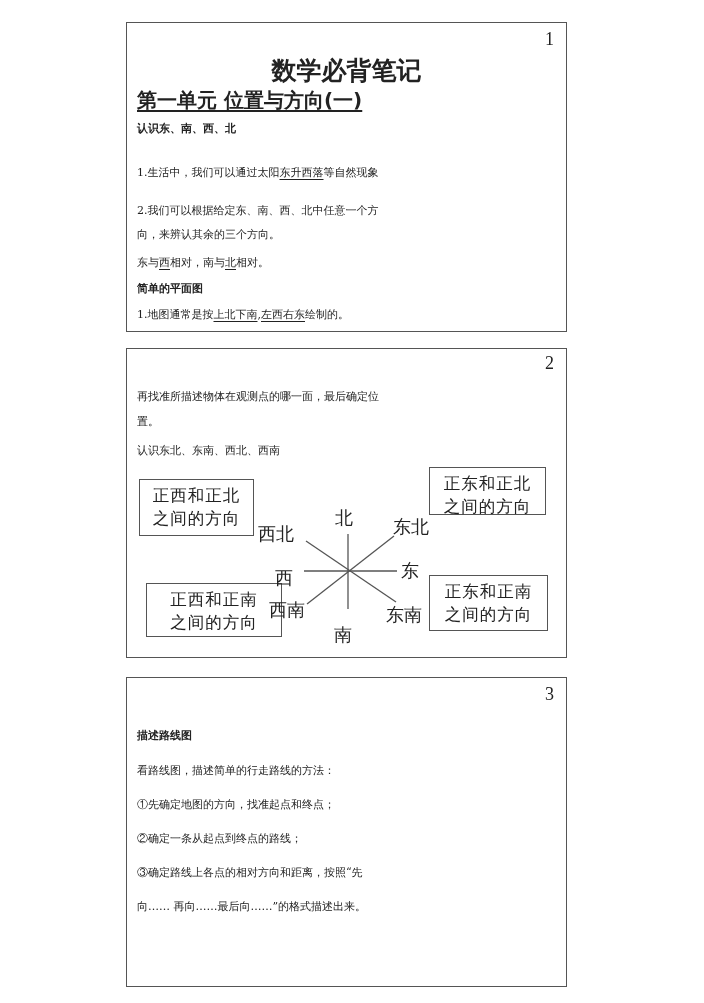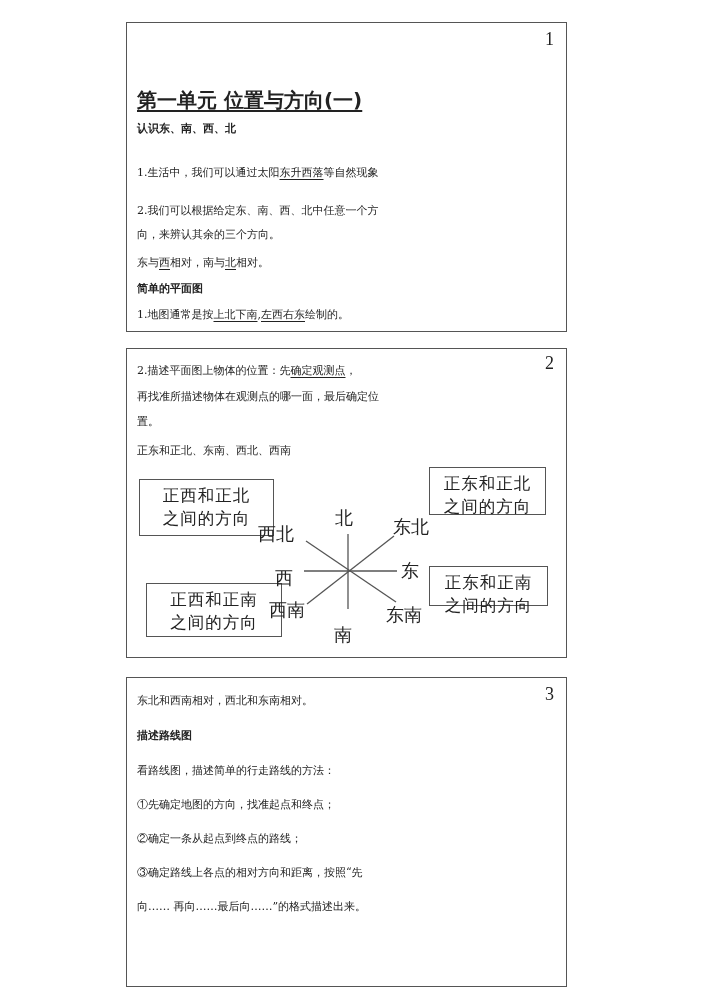--- a/index.html
+++ b/index.html
@@ -17,83 +17,80 @@
     .dbox { position: absolute; border: 1.3px solid #555; background: #fff; font-size: 16.5px; line-height: 23px;
             text-align: center; box-sizing: border-box; padding-top: 4px; letter-spacing: 1px; }
     .dlabel { position: absolute; font-size: 18px; white-space: nowrap; }
     svg.compass { position: absolute; left: 0; top: 0; }
   </style>
 </head>
 <body>
 
 <div class="card" style="top:22px; height:310px;">
   <span class="pnum" style="top:6px;">1</span>
+  <div class="title">数学必背笔记</div>
   <div class="line unit" style="top:66px;">第一单元  位置与方向(一)</div>
   <div class="line bold" style="top:95px;">认识东、南、西、北</div>
   <div class="line" style="top:125px;margin-top:14px;">
     <span>1.生活中，我们可以通过太阳</span><u>东升西落</u><span>等自然现象</span>
   </div>
   <div class="line" style="top:177px;">2.我们可以根据给定东、南、西、北中任意一个方</div>
   <div class="line" style="top:201px;">向，来辨认其余的三个方向。</div>
   <div class="line" style="top:229px;">
     <span>东与</span><u>西</u><span>相对，南与</span><u>北</u><span>相对。</span>
   </div>
   <div class="line bold" style="top:255px;">简单的平面图</div>
   <div class="line" style="top:281px;">
     <span>1.地图通常是按</span><u>上北下南</u><span>,</span><u>左西右东</u><span>绘制的。</span>
   </div>
 </div>
 
 <div class="card" style="top:348px; height:310px;">
   <span class="pnum" style="top:4px;">2</span>
-  <div class="line" style="top:11px;">
-    <span>2.描述平面图上物体的位置：先</span><u>确定观测点</u><span>，</span>
-  </div>
   <div class="line" style="top:37px;">再找准所描述物体在观测点的哪一面，最后确定位</div>
   <div class="line" style="top:62px;">置。</div>
-  <div class="line" style="top:91px;">正东和正北、东南、西北、西南</div>
+  <div class="line" style="top:91px;">认识东北、东南、西北、西南</div>
 
   <svg class="compass" width="441" height="310">
     <g stroke="#555" stroke-width="1.3" fill="none">
       <line x1="221" y1="185" x2="221" y2="260"></line>
       <line x1="177" y1="222" x2="270" y2="222"></line>
       <line x1="179" y1="192" x2="269" y2="253"></line>
       <line x1="267" y1="187" x2="180" y2="255"></line>
     </g>
   </svg>
 
-  <div class="dbox" style="left:12px; top:130px; width:135px; height:57px;">
+  <div class="dbox" style="left:12px; top:130px; width:115px; height:57px;">
     <div>正西和正北</div>
     <div>之间的方向</div>
   </div>
   <div class="dbox" style="left:302px; top:118px; width:117px; height:48px;">
     <div>正东和正北</div>
     <div>之间的方向</div>
   </div>
   <div class="dbox" style="left:19px; top:234px; width:136px; height:54px;">
     <div>正西和正南</div>
     <div>之间的方向</div>
   </div>
-  <div class="dbox" style="left:302px; top:217px; width:119px; height:40px;">
+  <div class="dbox" style="left:302px; top:226px; width:119px; height:56px;">
     <div>正东和正南</div>
     <div>之间的方向</div>
   </div>
 
   <span class="dlabel" style="left:208px; top:157px;">北</span>
   <span class="dlabel" style="left:131px; top:173px;">西北</span>
   <span class="dlabel" style="left:266px; top:166px;">东北</span>
   <span class="dlabel" style="left:148px; top:217px;">西</span>
   <span class="dlabel" style="left:274px; top:210px;">东</span>
   <span class="dlabel" style="left:142px; top:249px;">西南</span>
   <span class="dlabel" style="left:259px; top:254px;">东南</span>
   <span class="dlabel" style="left:207px; top:274px;">南</span>
 </div>
 
 <div class="card" style="top:677px; height:310px;">
   <span class="pnum" style="top:6px;">3</span>
-  <div class="line" style="top:12px;">东北和西南相对，西北和东南相对。</div>
   <div class="line bold" style="top:47px;">描述路线图</div>
   <div class="line" style="top:82px;">看路线图，描述简单的行走路线的方法：</div>
   <div class="line" style="top:116px;">①先确定地图的方向，找准起点和终点；</div>
   <div class="line" style="top:150px;">②确定一条从起点到终点的路线；</div>
   <div class="line" style="top:184px;">③确定路线上各点的相对方向和距离，按照“先</div>
   <div class="line" style="top:218px;">向……  再向……最后向……”的格式描述出来。</div>
 </div>
 
 </body></html>

